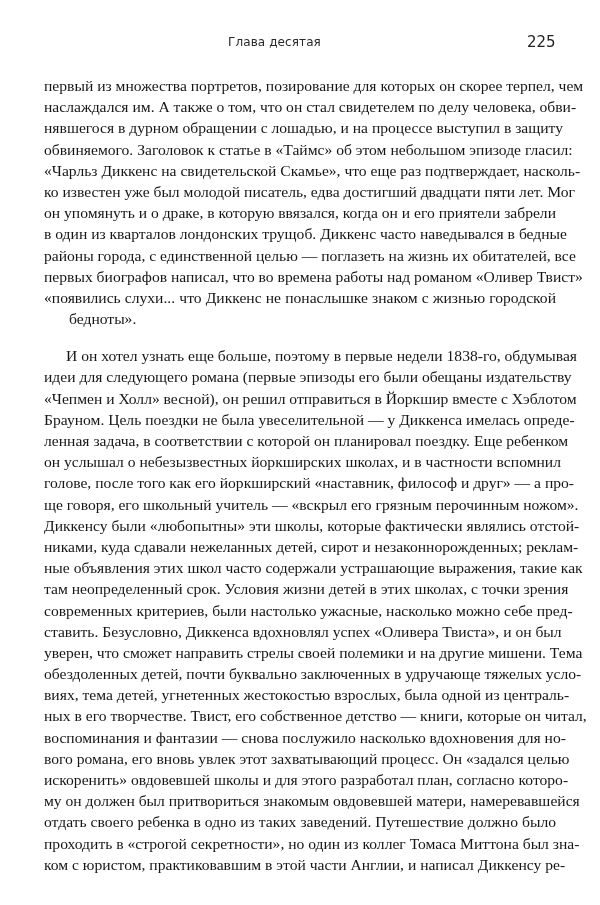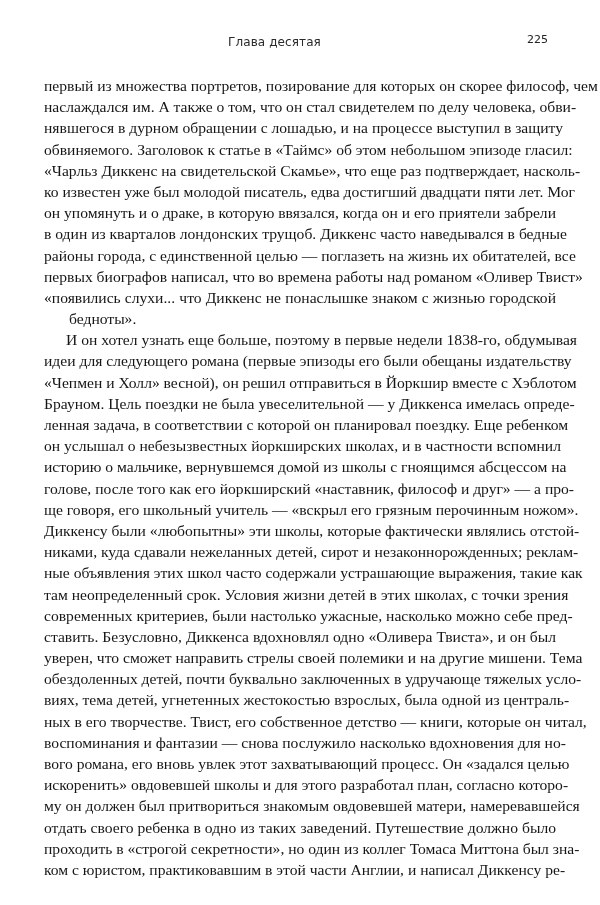--- a/index.html
+++ b/index.html
@@ -34,21 +34,21 @@
     left: 228px;
     top: 2px;
     font-size: 12px;
     color: #2a2a2a;
     letter-spacing: 0.1px;
   }
   .page-number {
     position: absolute;
     left: 527px;
     top: 0px;
-    font-size: 11px;
+    font-size: 15px;
     color: #222;
   }
   .body-text {
     position: absolute;
     left: 44px;
     top: 75px;
     width: 512px;
     font-family: "Liberation Serif", serif;
     font-size: 15.6px;
     line-height: 21.2px;
@@ -61,62 +61,62 @@
     text-align-last: justify;
     height: 21.2px;
     overflow: visible;
   }
   .line.last {
     text-align-last: left;
     margin-left: 25px;
   }
   .line.indent {
     padding-left: 22px;
+    margin-top: 16px;
   }
 </style>
 </head>
 <body>
 
 <div class="page">
   <div class="running-head">
     <span class="chapter-title">Глава десятая</span>
     <span class="page-number">225</span>
   </div>
 
   <div class="body-text" id="body-text">
       <div>
-        <span class="line">первый из множества портретов, позирование для которых он скорее философ, чем</span>
+        <span class="line">первый из множества портретов, позирование для которых он скорее терпел, чем</span>
         <span class="line">наслаждался им. А также о том, что он стал свидетелем по делу человека, обви-</span>
         <span class="line">нявшегося в дурном обращении с лошадью, и на процессе выступил в защиту</span>
         <span class="line">обвиняемого. Заголовок к статье в «Таймс» об этом небольшом эпизоде гласил:</span>
         <span class="line">«Чарльз Диккенс на свидетельской Скамье», что еще раз подтверждает, насколь-</span>
         <span class="line">ко известен уже был молодой писатель, едва достигший двадцати пяти лет. Мог</span>
         <span class="line">он упомянуть и о драке, в которую ввязался, когда он и его приятели забрели</span>
         <span class="line">в один из кварталов лондонских трущоб. Диккенс часто наведывался в бедные</span>
         <span class="line">районы города, с единственной целью — поглазеть на жизнь их обитателей, все</span>
         <span class="line">первых биографов написал, что во времена работы над романом «Оливер Твист»</span>
         <span class="line">«появились слухи... что Диккенс не понаслышке знаком с жизнью городской</span>
         <span class="line last">бедноты».</span>
       </div>
       <div>
         <span class="line indent">И он хотел узнать еще больше, поэтому в первые недели 1838-го, обдумывая</span>
         <span class="line">идеи для следующего романа (первые эпизоды его были обещаны издательству</span>
         <span class="line">«Чепмен и Холл» весной), он решил отправиться в Йоркшир вместе с Хэблотом</span>
         <span class="line">Брауном. Цель поездки не была увеселительной — у Диккенса имелась опреде-</span>
         <span class="line">ленная задача, в соответствии с которой он планировал поездку. Еще ребенком</span>
         <span class="line">он услышал о небезызвестных йоркширских школах, и в частности вспомнил</span>
-        <span class="line">историю о мальчике, вернувшемся домой из школы с гноящимся абсцессом на</span>
         <span class="line">голове, после того как его йоркширский «наставник, философ и друг» — а про-</span>
         <span class="line">ще говоря, его школьный учитель — «вскрыл его грязным перочинным ножом».</span>
         <span class="line">Диккенсу были «любопытны» эти школы, которые фактически являлись отстой-</span>
         <span class="line">никами, куда сдавали нежеланных детей, сирот и незаконнорожденных; реклам-</span>
         <span class="line">ные объявления этих школ часто содержали устрашающие выражения, такие как</span>
         <span class="line">там неопределенный срок. Условия жизни детей в этих школах, с точки зрения</span>
         <span class="line">современных критериев, были настолько ужасные, насколько можно себе пред-</span>
-        <span class="line">ставить. Безусловно, Диккенса вдохновлял одно «Оливера Твиста», и он был</span>
+        <span class="line">ставить. Безусловно, Диккенса вдохновлял успех «Оливера Твиста», и он был</span>
         <span class="line">уверен, что сможет направить стрелы своей полемики и на другие мишени. Тема</span>
         <span class="line">обездоленных детей, почти буквально заключенных в удручающе тяжелых усло-</span>
         <span class="line">виях, тема детей, угнетенных жестокостью взрослых, была одной из централь-</span>
         <span class="line">ных в его творчестве. Твист, его собственное детство — книги, которые он читал,</span>
         <span class="line">воспоминания и фантазии — снова послужило насколько вдохновения для но-</span>
         <span class="line">вого романа, его вновь увлек этот захватывающий процесс. Он «задался целью</span>
         <span class="line">искоренить» овдовевшей школы и для этого разработал план, согласно которо-</span>
         <span class="line">му он должен был притвориться знакомым овдовевшей матери, намеревавшейся</span>
         <span class="line">отдать своего ребенка в одно из таких заведений. Путешествие должно было</span>
         <span class="line">проходить в «строгой секретности», но один из коллег Томаса Миттона был зна-</span>

